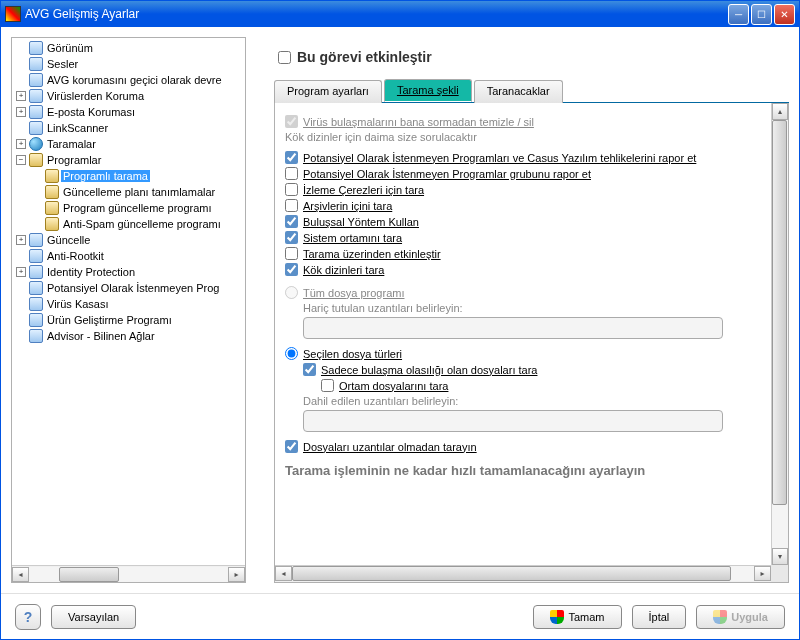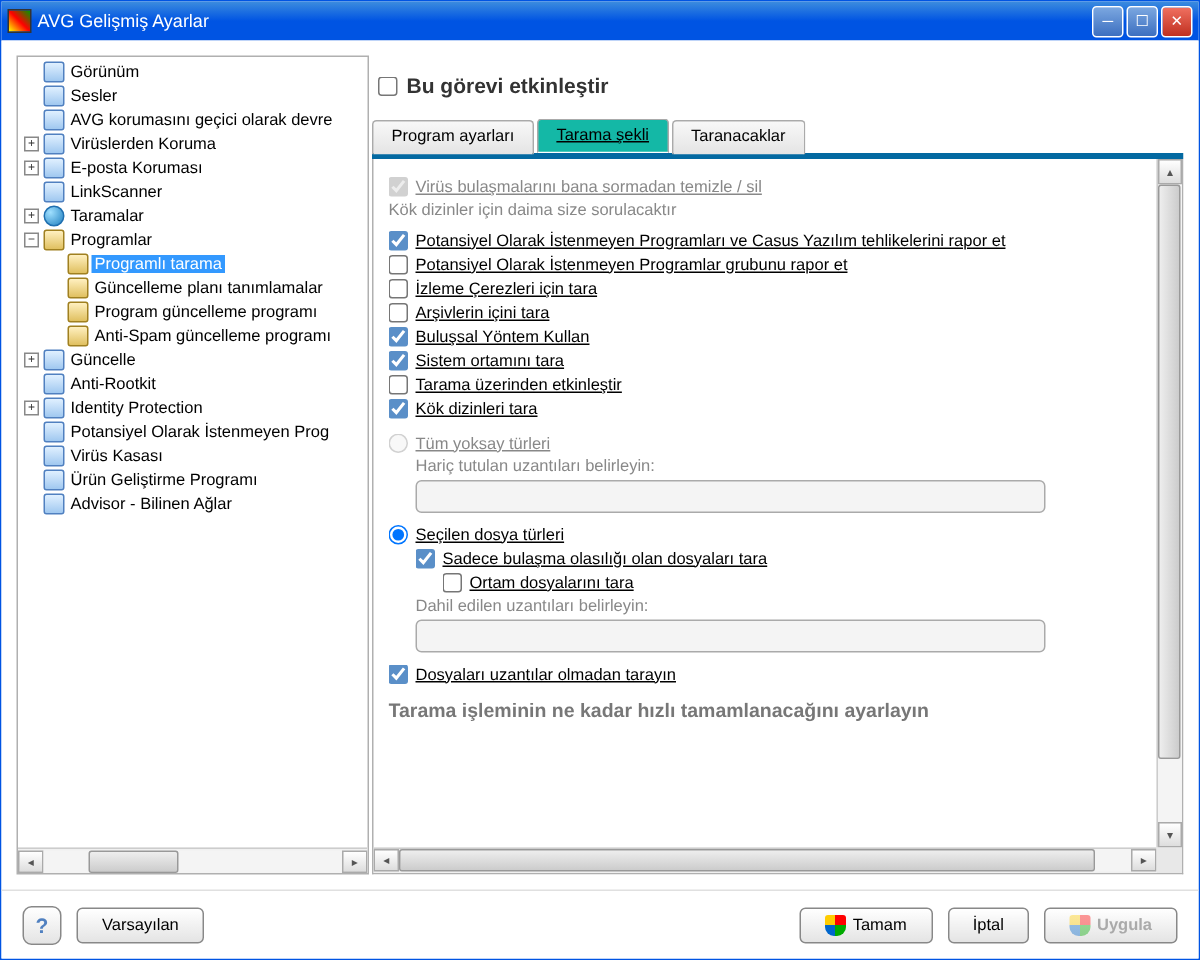--- a/index.html
+++ b/index.html
@@ -4,42 +4,42 @@
 <style>
 * { box-sizing: border-box; margin: 0; padding: 0; }
 body { font-family: Tahoma, sans-serif; font-size: 11px; background: #d4d0c8; width: 800px; height: 640px; overflow: hidden; }
 .window { width: 800px; height: 640px; background: #fff; display: flex; flex-direction: column; border: 1px solid #0054e3; }
 .titlebar { height: 26px; background: linear-gradient(to bottom, #3c8cde 0%, #0054e3 50%, #0054e3 100%); display: flex; align-items: center; padding: 0 4px; color: #fff; font-size: 12px; }
 .titlebar-icon { width: 16px; height: 16px; margin-right: 4px; background: linear-gradient(45deg, #ff0 0%, #f00 50%, #090 100%); border: 1px solid #333; }
 .titlebar-title { flex: 1; }
 .titlebar-buttons { display: flex; gap: 2px; }
 .tb-btn { width: 21px; height: 21px; background: linear-gradient(to bottom, #7ba7e0, #3c6fc0); border: 1px solid #fff; border-radius: 3px; display: flex; align-items: center; justify-content: center; color: #fff; font-size: 10px; cursor: pointer; }
 .tb-btn.close { background: linear-gradient(to bottom, #f07060, #c03020); }
-.content { flex: 1; display: flex; padding: 10px; gap: 2px; background: #fff; overflow: hidden; }
+.content { flex: 1; display: flex; padding: 10px; gap: 28px; background: #fff; overflow: hidden; }
 .tree-panel { width: 235px; border: 1px solid #b0b0b0; background: #fff; display: flex; flex-direction: column; overflow: hidden; }
 .tree-scroll { flex: 1; overflow: hidden; padding: 2px 0; }
 .tree-item { display: flex; align-items: center; height: 16px; padding-left: 4px; white-space: nowrap; cursor: pointer; }
 .indent { display: inline-block; width: 16px; height: 16px; }
 .expander { width: 10px; height: 10px; border: 1px solid #888; display: inline-flex; align-items: center; justify-content: center; font-size: 8px; line-height: 8px; color: #333; background: #fff; margin-right: 3px; flex-shrink: 0; }
 .expander-spacer { width: 13px; display: inline-block; flex-shrink: 0; }
 .node-icon { width: 14px; height: 14px; margin-right: 2px; flex-shrink: 0; }
 .icon-page { background: linear-gradient(to bottom, #e0f0ff, #a0c8f0); border: 1px solid #5080c0; border-radius: 2px; }
 .icon-scan { background: radial-gradient(circle at 30% 30%, #a0e0ff, #2080c0); border-radius: 50%; border: 1px solid #2070b0; }
 .icon-sched { background: linear-gradient(to bottom, #fff0c0, #e0c060); border: 1px solid #a08020; border-radius: 2px; }
 .node-label { padding: 0 2px; }
 .node-label.selected { background: #3399ff; color: #fff; }
 .hscroll { height: 17px; background: #f0f0f0; border-top: 1px solid #ccc; display: flex; align-items: center; }
 .hscroll-btn { width: 17px; height: 15px; background: linear-gradient(to bottom, #fff, #ddd); border: 1px solid #aaa; display: flex; align-items: center; justify-content: center; font-size: 8px; color: #555; }
 .hscroll-track { flex: 1; height: 15px; background: #f4f4f4; position: relative; }
 .hscroll-thumb { position: absolute; left: 30px; width: 60px; height: 15px; background: linear-gradient(to bottom, #eee, #ccc); border: 1px solid #999; border-radius: 2px; }
 .right-panel { flex: 1; display: flex; flex-direction: column; overflow: hidden; }
 .enable-row { display: flex; align-items: center; padding: 12px 4px 14px; }
 .enable-row input { margin-right: 6px; }
 .enable-label { font-weight: bold; font-size: 14px; color: #333; }
-.tabs { display: flex; border-bottom: 4px solid #0369a1; }
+.tabs { display: flex; border-bottom: 1px solid #0369a1; }
 .tab { padding: 4px 12px; border: 1px solid #aaa; border-bottom: none; background: linear-gradient(to bottom, #f8f8f8, #e4e4e4); margin-right: 2px; cursor: pointer; border-radius: 3px 3px 0 0; position: relative; top: 1px;}
 .tab.active { background: #14b8a6; top: 0; padding-bottom: 5px; border-bottom: 1px solid #fff; text-decoration: underline; }
 .tab-content { flex: 1; border: 1px solid #b0b0b0; border-top: none; position: relative; overflow: hidden; }
 .tab-scroll { position: absolute; top: 0; left: 0; right: 17px; bottom: 17px; padding: 12px 10px; overflow: hidden; }
 .vscroll { position: absolute; top: 0; right: 0; bottom: 17px; width: 17px; background: #f0f0f0; border-left: 1px solid #ccc; display: flex; flex-direction: column; }
 .vscroll-btn { height: 17px; background: linear-gradient(to bottom, #fff, #ddd); border: 1px solid #aaa; display: flex; align-items: center; justify-content: center; font-size: 8px; color: #555; }
 .vscroll-track { flex: 1; background: #f4f4f4; position: relative; }
 .vscroll-thumb { position: absolute; top: 0; width: 15px; height: 90%; background: linear-gradient(to right, #eee, #ccc); border: 1px solid #999; border-radius: 2px; }
 .chk-row { display: flex; align-items: center; margin-bottom: 3px; text-decoration: underline; }
 .chk-row input[type=checkbox], .chk-row input[type=radio] { margin-right: 5px; }
@@ -235,21 +235,21 @@
               <input type="checkbox" style="">
               <span>Tarama üzerinden etkinleştir</span>
             </div>
           <div class="chk-row" style="margin-bottom:10px;">
               <input type="checkbox" checked="" style="">
               <span>Kök dizinleri tara</span>
             </div>
 
           <div class="chk-row disabled">
               <input type="radio" name="ft" disabled="" style="">
-              <span>Tüm yoksay türleri</span>
+              <span>Tüm dosya programı</span>
             </div>
           <div class="sub-label">Hariç tutulan uzantıları belirleyin:</div>
           <input class="ext-input disabled" disabled="" style="">
 
           <div class="chk-row">
               <input type="radio" name="ft" checked="" style="">
               <span>Seçilen dosya türleri</span>
             </div>
           <div class="chk-row indent-chk">
               <input type="checkbox" checked="" style="">

